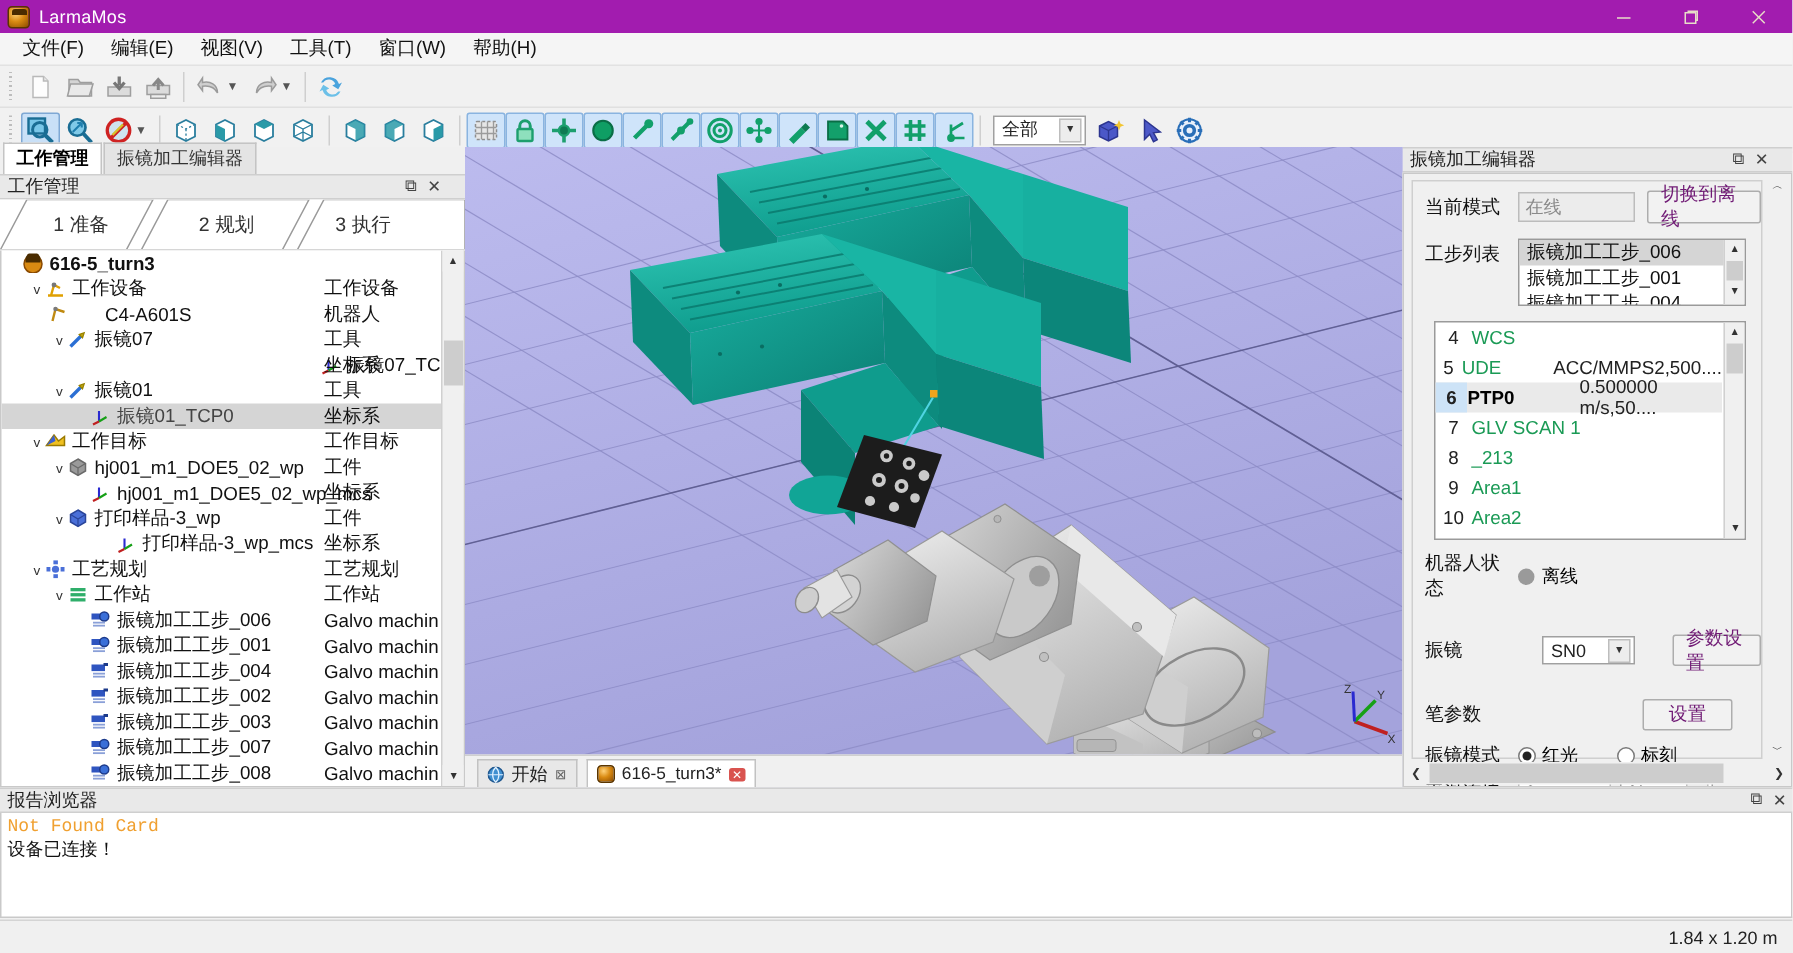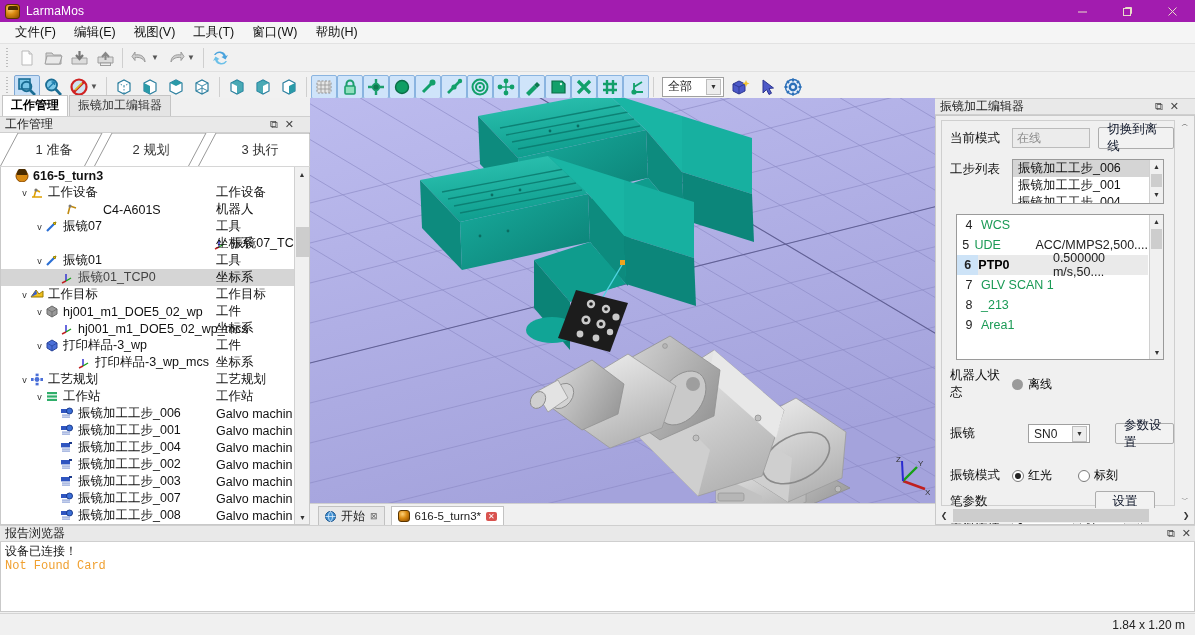--- a/index.html
+++ b/index.html
@@ -137,21 +137,21 @@
   .rd-body { flex: 1; position: relative; background: #f0f0f0;
              border: 1px solid #c9c9c9; margin: 0; overflow: hidden; }
   .rd-inner { position: absolute; left: 5px; top: 4px; right: 19px; bottom: 18px;
               background: #f0f0f0; border: 1px solid #cfcfcf; }
   .frow { display: flex; align-items: center; margin: 6px 0 0 8px; }
   .flbl { font-size: 12.5px; color: #111; width: 62px; flex: 0 0 auto; }
   .finput { height: 20px; background: #ececec; border: 1px solid #bcbcbc;
             font-size: 12px; color: #8a8a8a; padding: 0 4px; display: flex;
             align-items: center; }
   .fbtn { height: 22px; border: 1px solid #adadad; background: #f2f2f2;
-          font-size: 12.5px; color: #0f172a; display: flex; align-items: center;
+          font-size: 12.5px; color: #701a75; display: flex; align-items: center;
           justify-content: center; padding: 0 8px; border-radius: 2px; }
 
   .listbox { border: 1px solid #9a9a9a; background: #fff; position: relative; overflow: hidden; }
   .lbrow { height: 17px; display: flex; align-items: center; padding-left: 5px;
            font-size: 12.5px; color: #111; }
   .lbrow.sel { background: #d5d5d5; }
   .lb-scroll { position: absolute; right: 0; top: 0; bottom: 0; width: 14px;
                background: #f0f0f0; border-left: 1px solid #d0d0d0; }
 
   .codebox { position: relative; border: 1px solid #9a9a9a; background: #fff; overflow: hidden; }
@@ -482,21 +482,21 @@
           <path d="M0 34 L18 0 L102 0 L84 34 Z" fill="#ffffff" stroke="#9a9a9a" stroke-width="1"></path>
           <path d="M94 34 L112 0 L206 0 L188 34 Z" fill="#ffffff" stroke="#9a9a9a" stroke-width="1"></path>
           <path d="M198 34 L216 0 L310 0 L310 34 Z" fill="#ffffff" stroke="#9a9a9a" stroke-width="1"></path>
         </svg>
         <div class="step" style="left:8px;width:92px;">
           <span>1 准备</span>
         </div>
         <div class="step" style="left:105px;width:92px;">
           <span>2 规划</span>
         </div>
-        <div class="step" style="left:214px;width:92px;">
+        <div class="step" style="left:196px;width:92px;">
           <span>3 执行</span>
         </div>
       </div>
 
       <div class="tree-wrap">
         <div class="tree" id="tree-root">
             <div class="trow">
               <div class="trow-inner" style="padding-left: 3px;">
                 <span class="exp"></span>
                 <span class="ico"><svg width="14" height="13" viewBox="0 0 14 13">
@@ -511,21 +511,21 @@
                 <span class="exp">v</span>
                 <span class="ico"><svg width="14" height="13" viewBox="0 0 14 13">
                     <path d="M2 11 h10 M4 11 L6 4 L10 6" stroke="#e0a000" stroke-width="1.6" fill="none"></path>
                     <circle cx="6" cy="4" r="1.6" fill="#777"></circle>
                   </svg></span>
                 <span class="lbl">工作设备</span>
                 <span class="type">工作设备</span>
               </div>
             </div>
             <div class="trow">
-              <div class="trow-inner" style="padding-left: 33px; gap: 20px;">
+              <div class="trow-inner" style=" gap: 20px;">
                 <span class="exp"></span>
                 <span class="ico"><svg width="14" height="13" viewBox="0 0 14 13">
                     <path d="M3 11 L5 3 L11 5" stroke="#c08a10" stroke-width="1.6" fill="none"></path>
                     <circle cx="5" cy="3" r="1.5" fill="#7a7a7a"></circle>
                   </svg></span>
                 <span class="lbl">C4-A601S</span>
                 <span class="type">机器人</span>
               </div>
             </div>
             <div class="trow">
@@ -1019,20 +1019,25 @@
                 <div class="crow">
                   <span class="num">8</span>
                   <span class="nm">_213</span>
                   <span class="val"></span>
                 </div>
                 <div class="crow">
                   <span class="num">9</span>
                   <span class="nm">Area1</span>
                   <span class="val"></span>
                 </div>
+                <div class="crow">
+                  <span class="num">10</span>
+                  <span class="nm">Area2</span>
+                  <span class="val"></span>
+                </div>
               </div>
             <div class="lb-scroll">
               <div style="height:13px;display:flex;align-items:center;justify-content:center;font-size:7px;color:#333">▲</div>
               <div style="height:20px;background:#cdcdcd;margin:1px"></div>
               <div style="position:absolute;bottom:0;width:14px;height:13px;display:flex;align-items:center;justify-content:center;font-size:7px;color:#333">▼</div>
             </div>
           </div>
 
           <div class="frow" style="margin-top:7px">
             <div class="flbl">机器人状态</div>
@@ -1040,33 +1045,33 @@
             <span>离线</span>
           </div>
 
           <div class="frow" style="margin-top:7px">
             <div class="flbl">振镜</div>
             <div class="combo" style="width:65px;height:19px;margin:16px">
               <span>SN0</span>
               <span class="arrow">▼</span>
             </div>
             <div class="fbtn" style="margin-left:9px;height:21px">参数设置</div>
+          </div>
+
+          <div class="frow" style="margin-top:7px">
+            <div class="flbl">笔参数</div>
+            <div class="fbtn" style="margin-left:83px;height:21px;width:60px">设置</div>
           </div>
 
           <div class="frow" style="margin-top:8px">
             <div class="flbl">振镜模式</div>
             <span class="radio on"></span>
             <span>红光</span>
             <span class="radio" style="margin-left:26px"></span>
             <span>标刻</span>
-          </div>
-
-          <div class="frow" style="margin-top:7px">
-            <div class="flbl">笔参数</div>
-            <div class="fbtn" style="margin-left:83px;height:21px;width:60px">设置</div>
           </div>
 
           <div class="frow" style="margin-top:6px">
             <div class="flbl">平滑连接</div>
             <div class="finput" style="width:62px;background:#fff;color:#111">0</div>
             <div class="combo" style="width:40px;height:19px;margin-left:6px">
               <span>%</span>
               <span class="arrow">▼</span>
             </div>
           </div>
@@ -1090,21 +1095,21 @@
 
   <div class="report">
     <div class="report-title">
       <span>报告浏览器</span>
       <span class="tools">
         <span>⧉</span>
         <span>✕</span>
       </span>
     </div>
     <div class="report-body">
+      <div class="logline log-warn">Not Found Card</div>
       <div class="logline log-info">设备已连接！</div>
-      <div class="logline log-warn">Not Found Card</div>
     </div>
   </div>
 
   <div class="statusbar">
     <span>1.84 x 1.20 m</span>
   </div>
 </div>
 
 </body></html>

